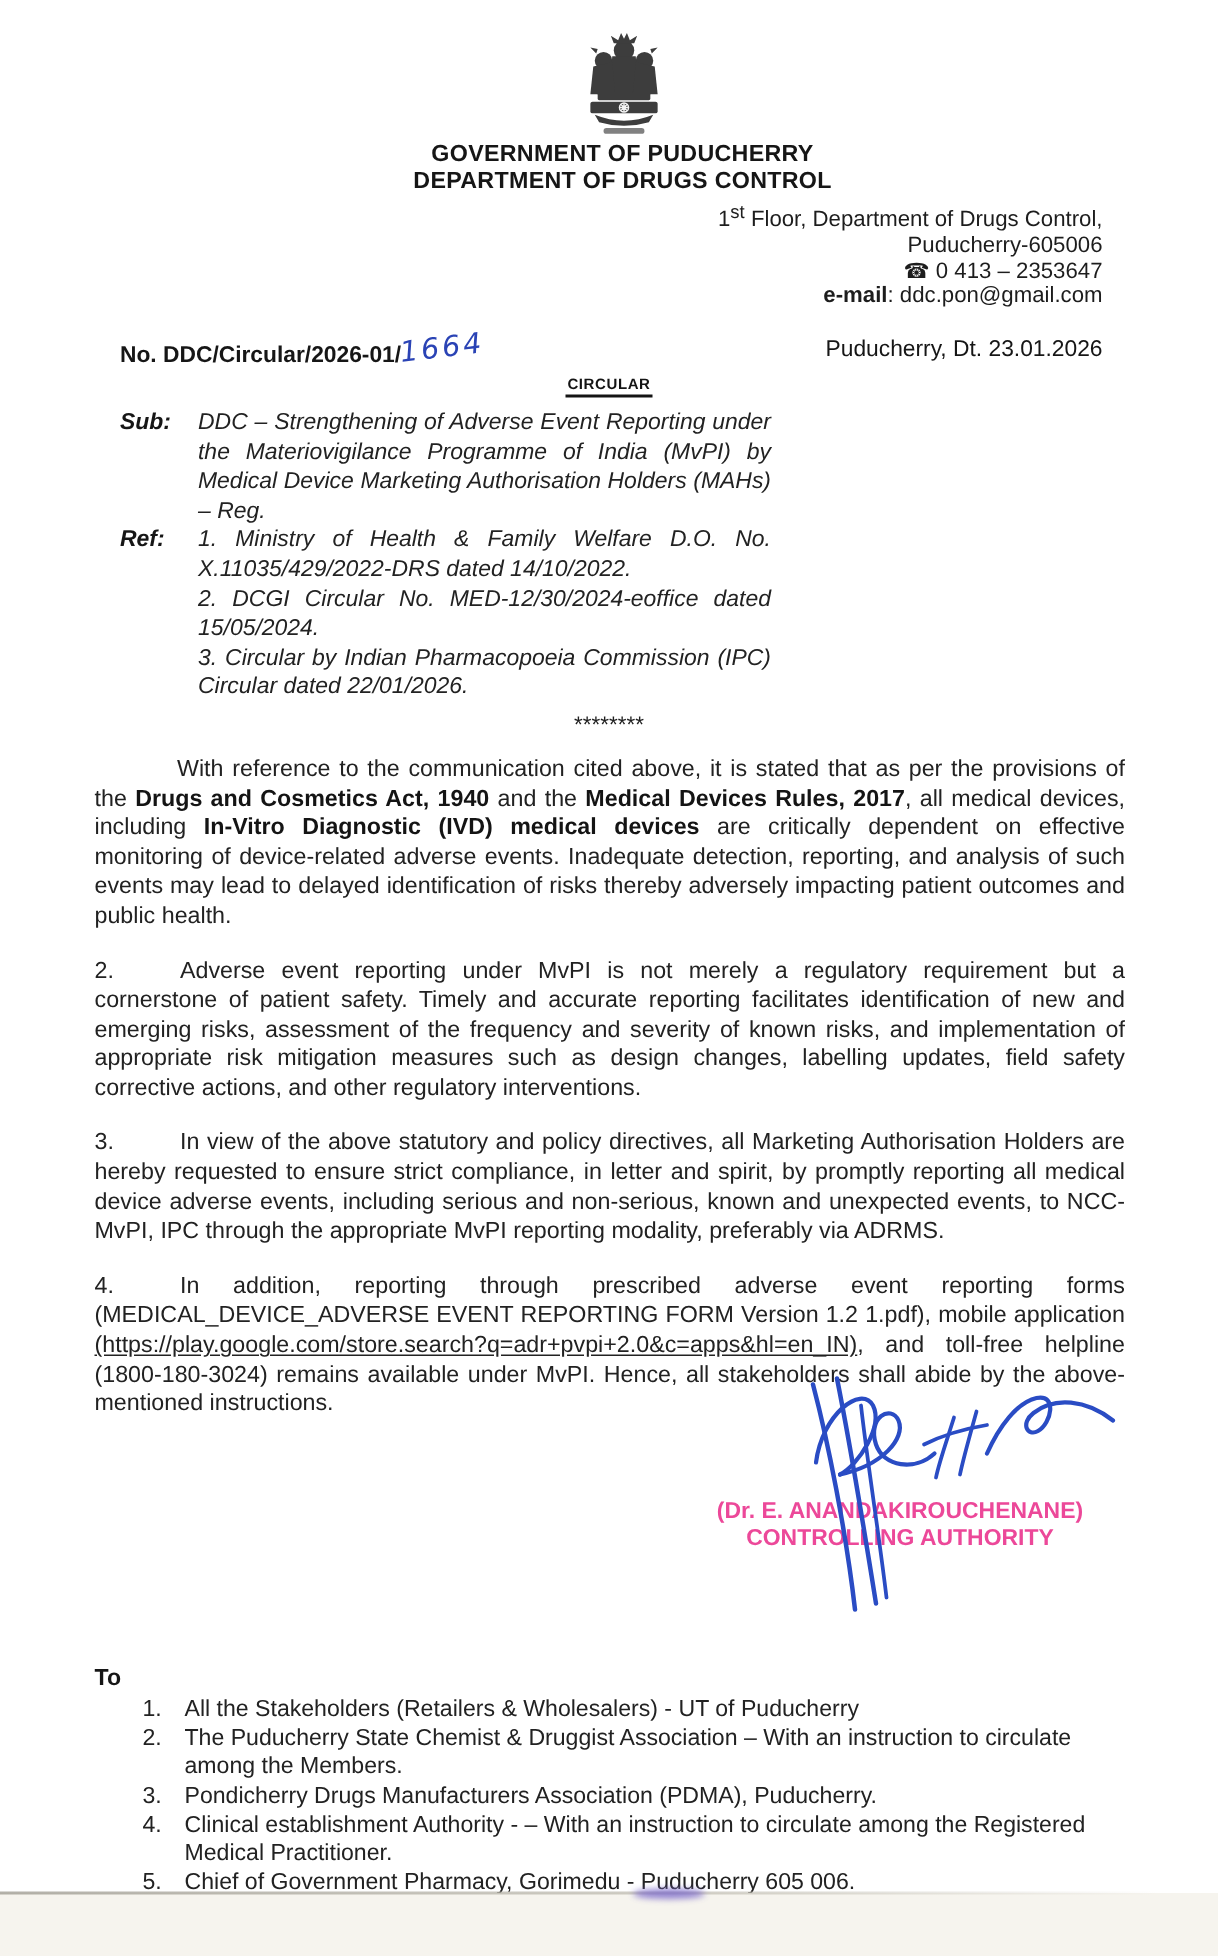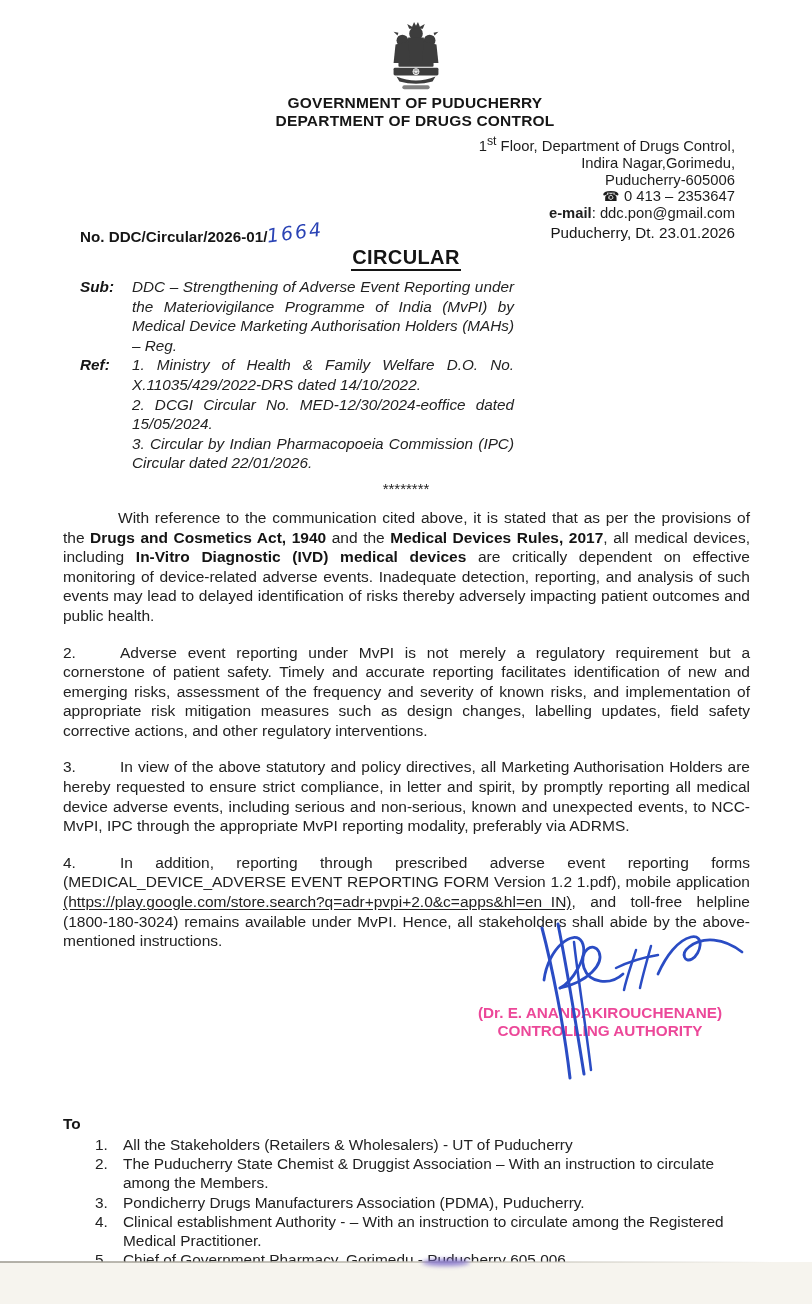--- a/index.html
+++ b/index.html
@@ -21,21 +21,21 @@
   .no-label{font-weight:bold;font-size:15.2px;color:#161616;white-space:nowrap;}
   .handwritten{
     display:inline-block;font-family:"DejaVu Sans",sans-serif;font-style:italic;
     color:#2a43b5;font-size:19px;font-weight:normal;letter-spacing:2px;
     transform:rotate(-7deg) translateY(-3px);
   }
   .place-date{font-weight:normal;font-size:15.2px;color:#161616;}
   
   .flow{position:absolute;top:246px;left:0;width:812px;}
   .title-line{text-align:center;margin:0 0 8px 0;}
-  .title-line span{font-weight:bold;font-size:20px;color:#141414;border-bottom:2px solid #141414;padding:0 1px 1px 1px;letter-spacing:.4px;}
+  .title-line span{font-weight:bold;font-size:10px;color:#141414;border-bottom:2px solid #141414;padding:0 1px 1px 1px;letter-spacing:.4px;}
   .subref{margin-left:80px;width:434px;font-size:15.3px;line-height:19.6px;font-style:italic;}
   .subref .row{display:flex;}
   .subref .lbl{width:52px;font-weight:bold;color:#161616;flex-shrink:0;}
   .subref .content{width:382px;text-align:justify;}
   .subref .content p{margin:0;}
   .stars{text-align:center;font-size:15px;margin:7px 0 11px 0;color:#1d1d1d;}
   .body{margin:0 62px 0 63px;font-size:15.5px;line-height:19.6px;text-align:justify;color:#222;}
   .body p{margin:0 0 17px 0;}
   .body .indent{text-indent:55px;}
   .body .pnum{display:inline-block;width:57px;text-indent:0;}
@@ -92,21 +92,20 @@
     </svg>
   </div>
 
   <div class="org-block">
     <div>GOVERNMENT OF PUDUCHERRY</div>
     <div>DEPARTMENT OF DRUGS CONTROL</div>
   </div>
 
   <div class="address">
     <div><span>1</span><sup>st</sup><span> Floor, Department of Drugs Control,</span></div>
-    <div>Indira Nagar,Gorimedu,</div>
     <div>Puducherry-605006</div>
     <div><span class="phone-glyph">☎</span><span> 0 413 – 2353647</span></div>
     <div><span class="b">e-mail</span><span>: ddc.pon@gmail.com</span></div>
   </div>
 
   <div class="no-row">
     <div class="no-label"><span>No. DDC/Circular/2026-01/</span><span class="handwritten">1664</span></div>
     <div class="place-date">Puducherry, Dt. 23.01.2026</div>
   </div>
 

